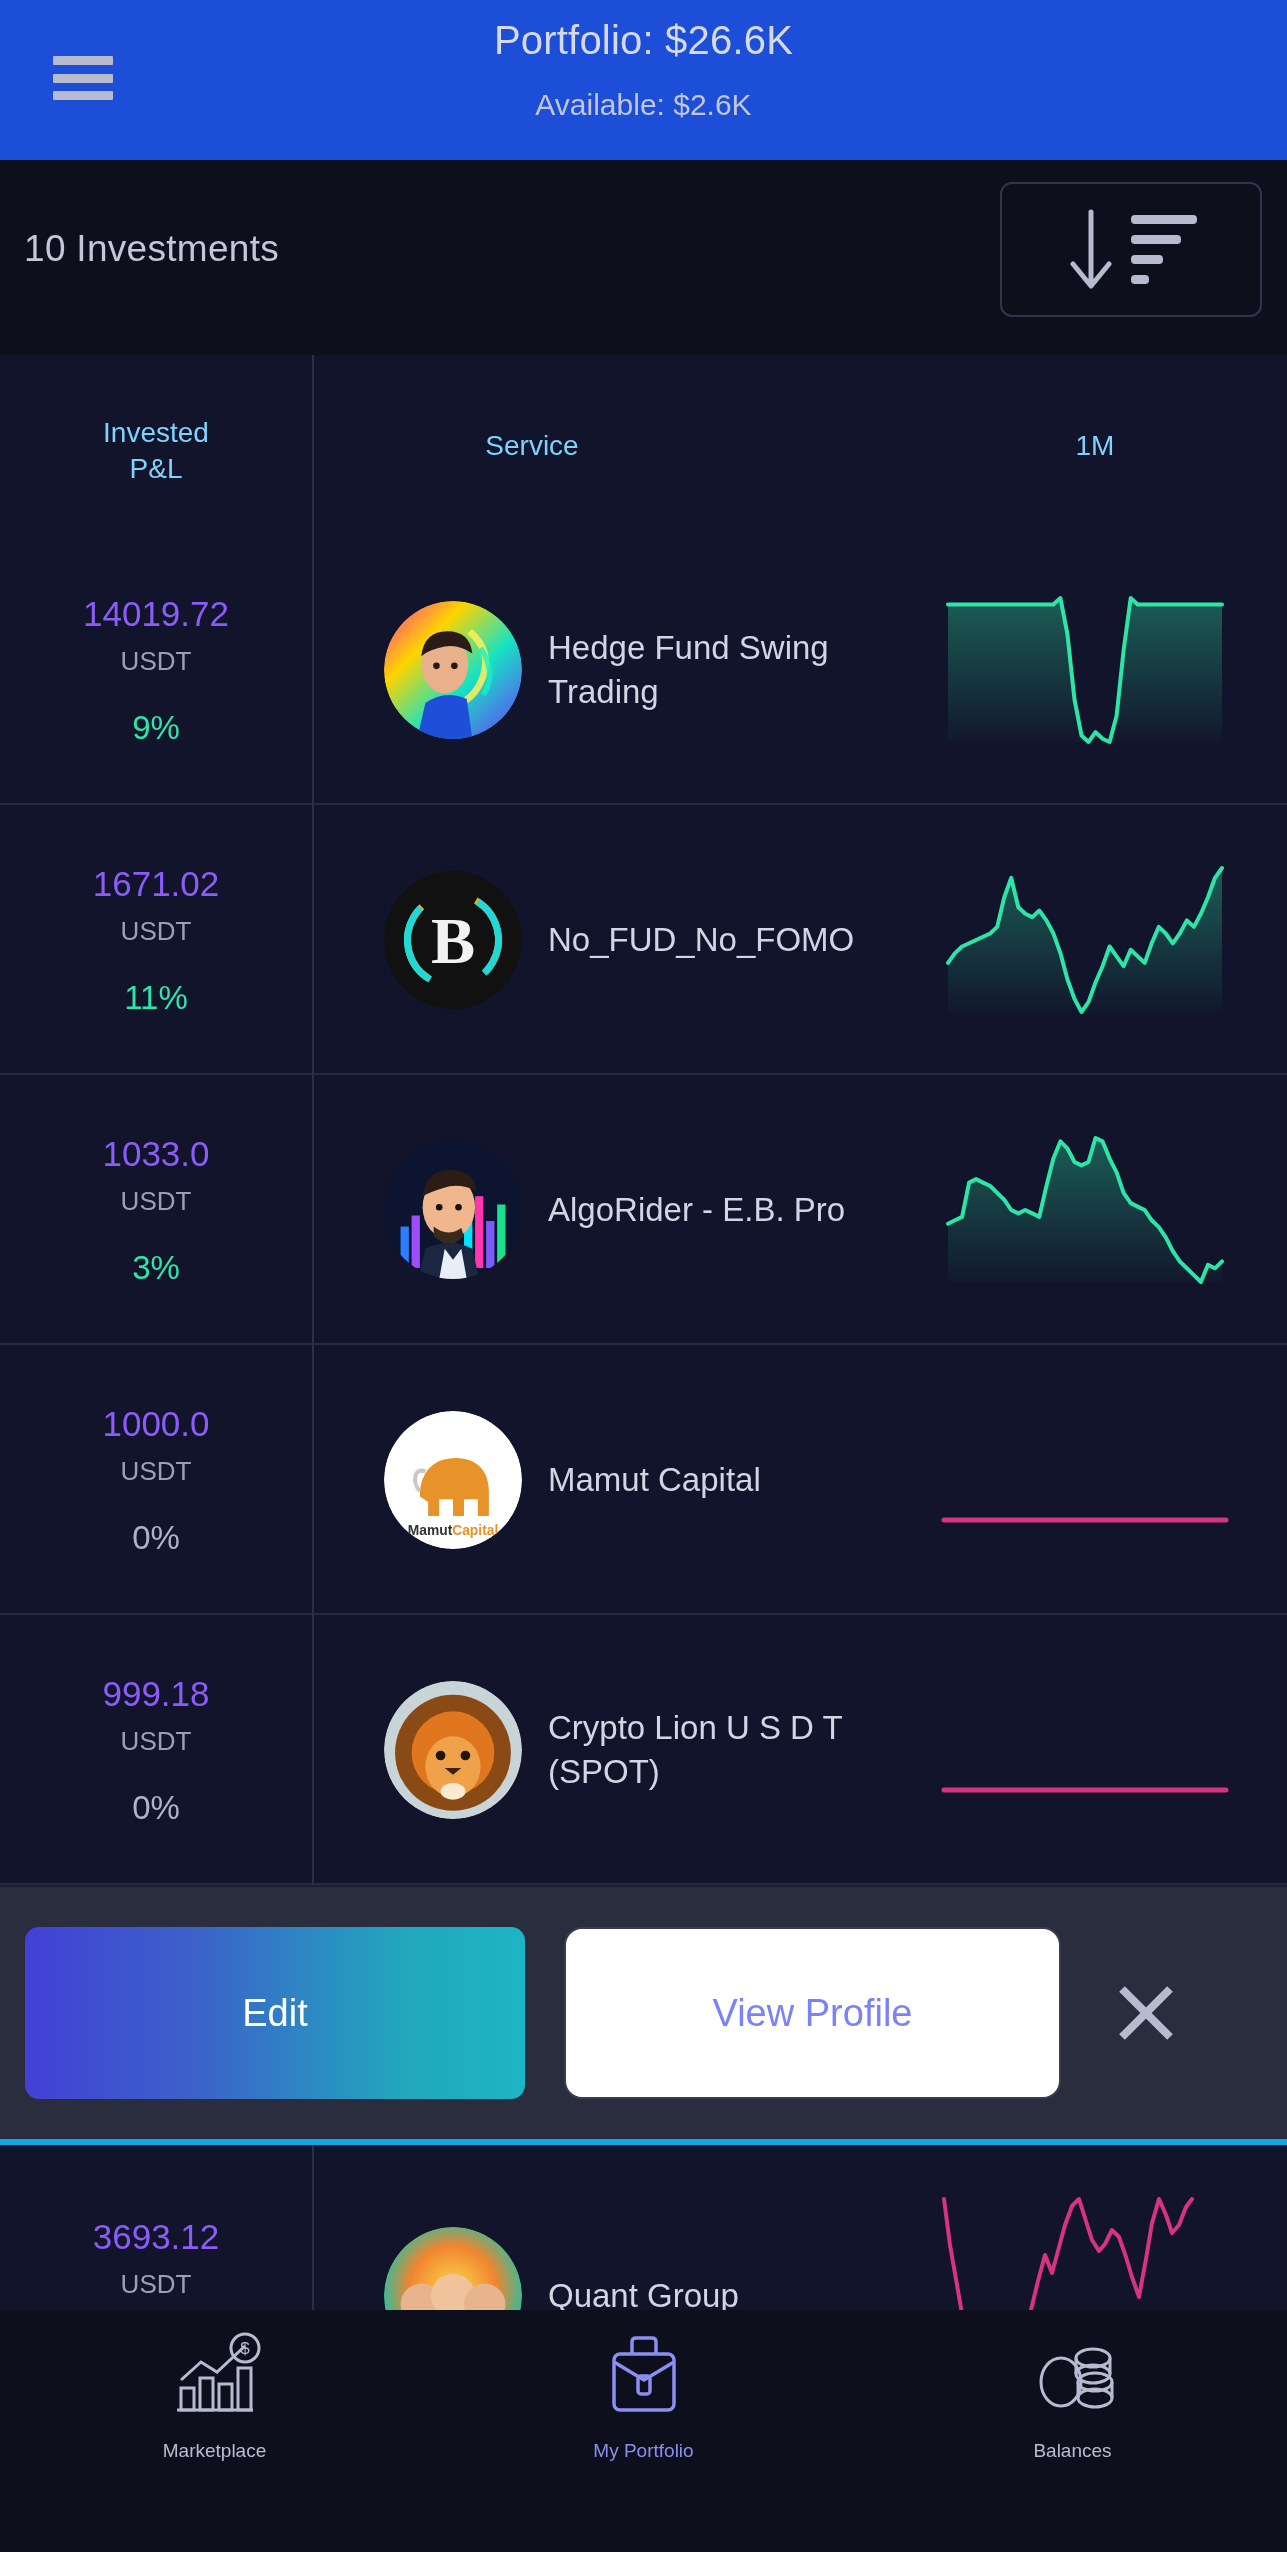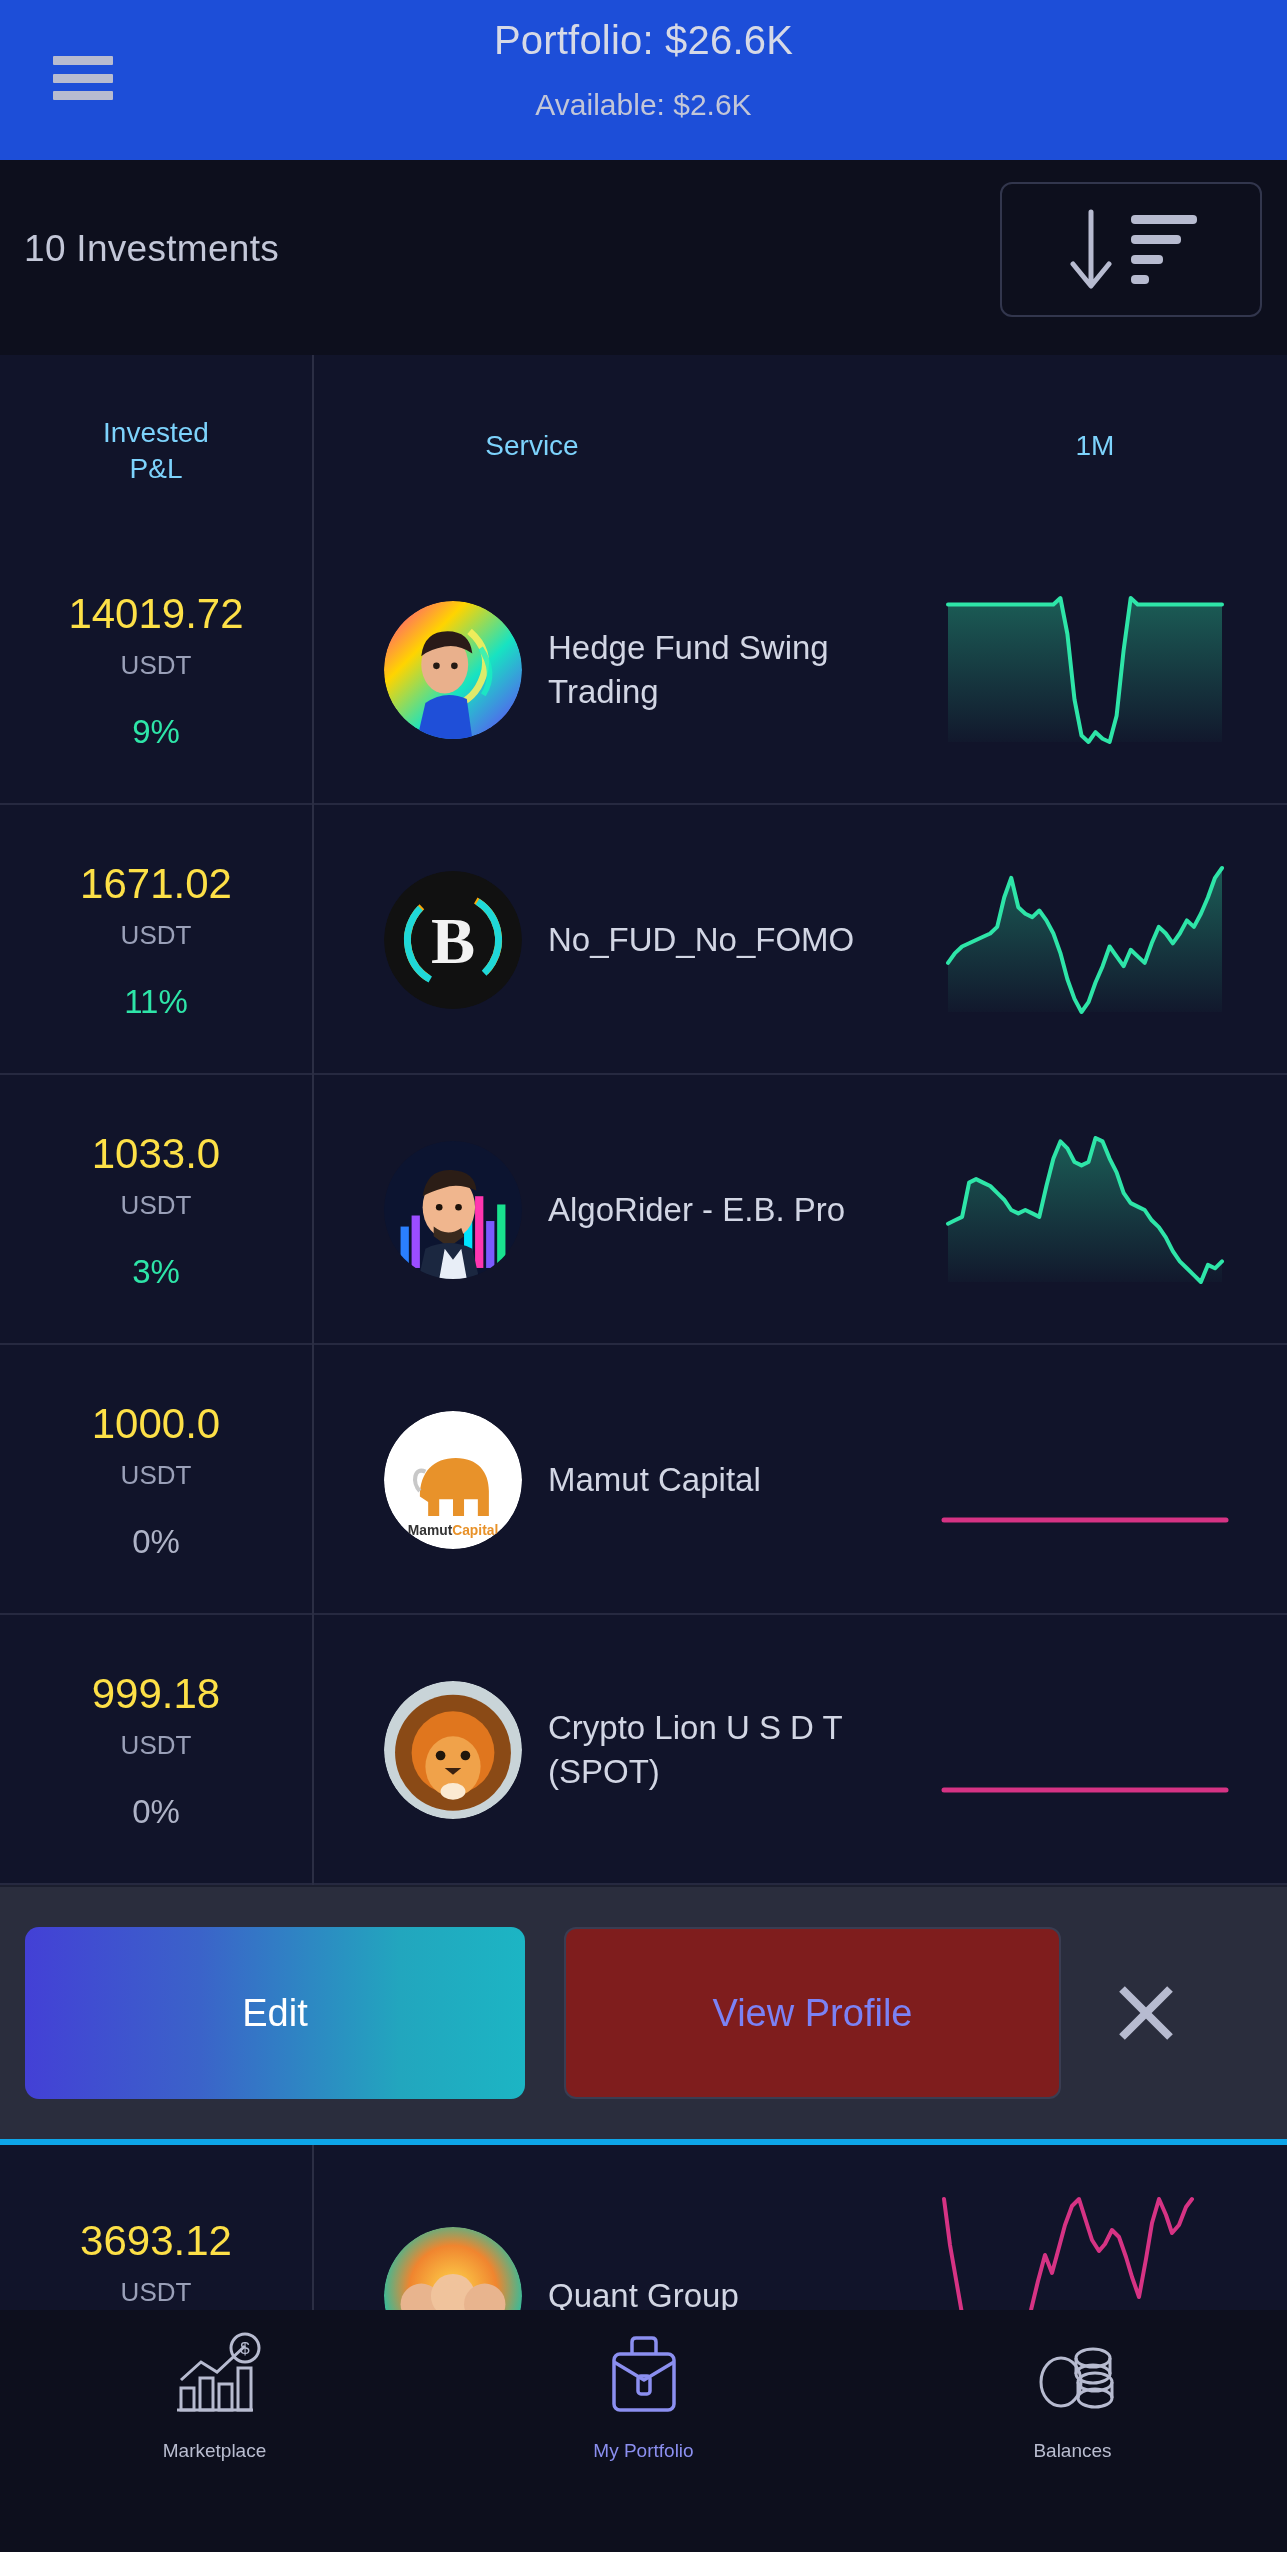--- a/index.html
+++ b/index.html
@@ -79,21 +79,21 @@
     border-bottom: 2px solid #262940;
   }
   .row .vsep {
     position: absolute; left: 312px; top: 0; width: 2px; height: 270px;
     background: #2b2e44;
   }
   .cell-invested {
     position: absolute; left: 0; top: 0; width: 312px; height: 270px;
     display: flex; flex-direction: column; align-items: center; justify-content: center;
   }
-  .amount { color: #fde047; font-size: 42px; font-weight: 300; }
+  .amount { color: #8b5cf6; font-size: 35px; font-weight: 300; }
   .currency { color: #9aa0b8; font-size: 26px; margin-top: 12px; }
   .pnl { font-size: 33px; font-weight: 400; margin-top: 32px; }
   .pnl.up { color: #2ee5a8; }
   .pnl.flat { color: #aeb3c7; }
 
   .cell-service {
     position: absolute; left: 312px; top: 0; width: 628px; height: 270px;
     display: flex; align-items: center; gap: 26px; padding-left: 72px;
   }
   .avatar {
@@ -117,22 +117,22 @@
     border-top: 2px solid #1b1e2e; border-bottom: 6px solid #0ea5e9;
     display: flex; align-items: center; padding-left: 25px; gap: 39px;
   }
   .btn-edit {
     width: 500px; height: 172px; border-radius: 14px; border: 0;
     background: linear-gradient(90deg, #4340d6 0%, #3b63c9 35%, #22a6be 75%, #1cb5c4 100%);
     color: #ffffff; font-size: 38px; font-family: inherit; font-weight: 400;
     display: flex; align-items: center; justify-content: center;
   }
   .btn-profile {
-    width: 497px; height: 172px; border-radius: 12px;
-    background: #7f1d1d; border: 2px solid #3a3d52;
+    width: 497px; height: 172px; border-radius: 18px;
+    background: #ffffff; border: 2px solid #3a3d52;
     color: #7b82f5; font-size: 38px; font-family: inherit; font-weight: 400;
     display: flex; align-items: center; justify-content: center;
   }
   .btn-close {
     width: 76px; height: 76px; position: relative; flex: 0 0 76px;
     margin-left: 8px;
   }
 
   
   .partial-row {

